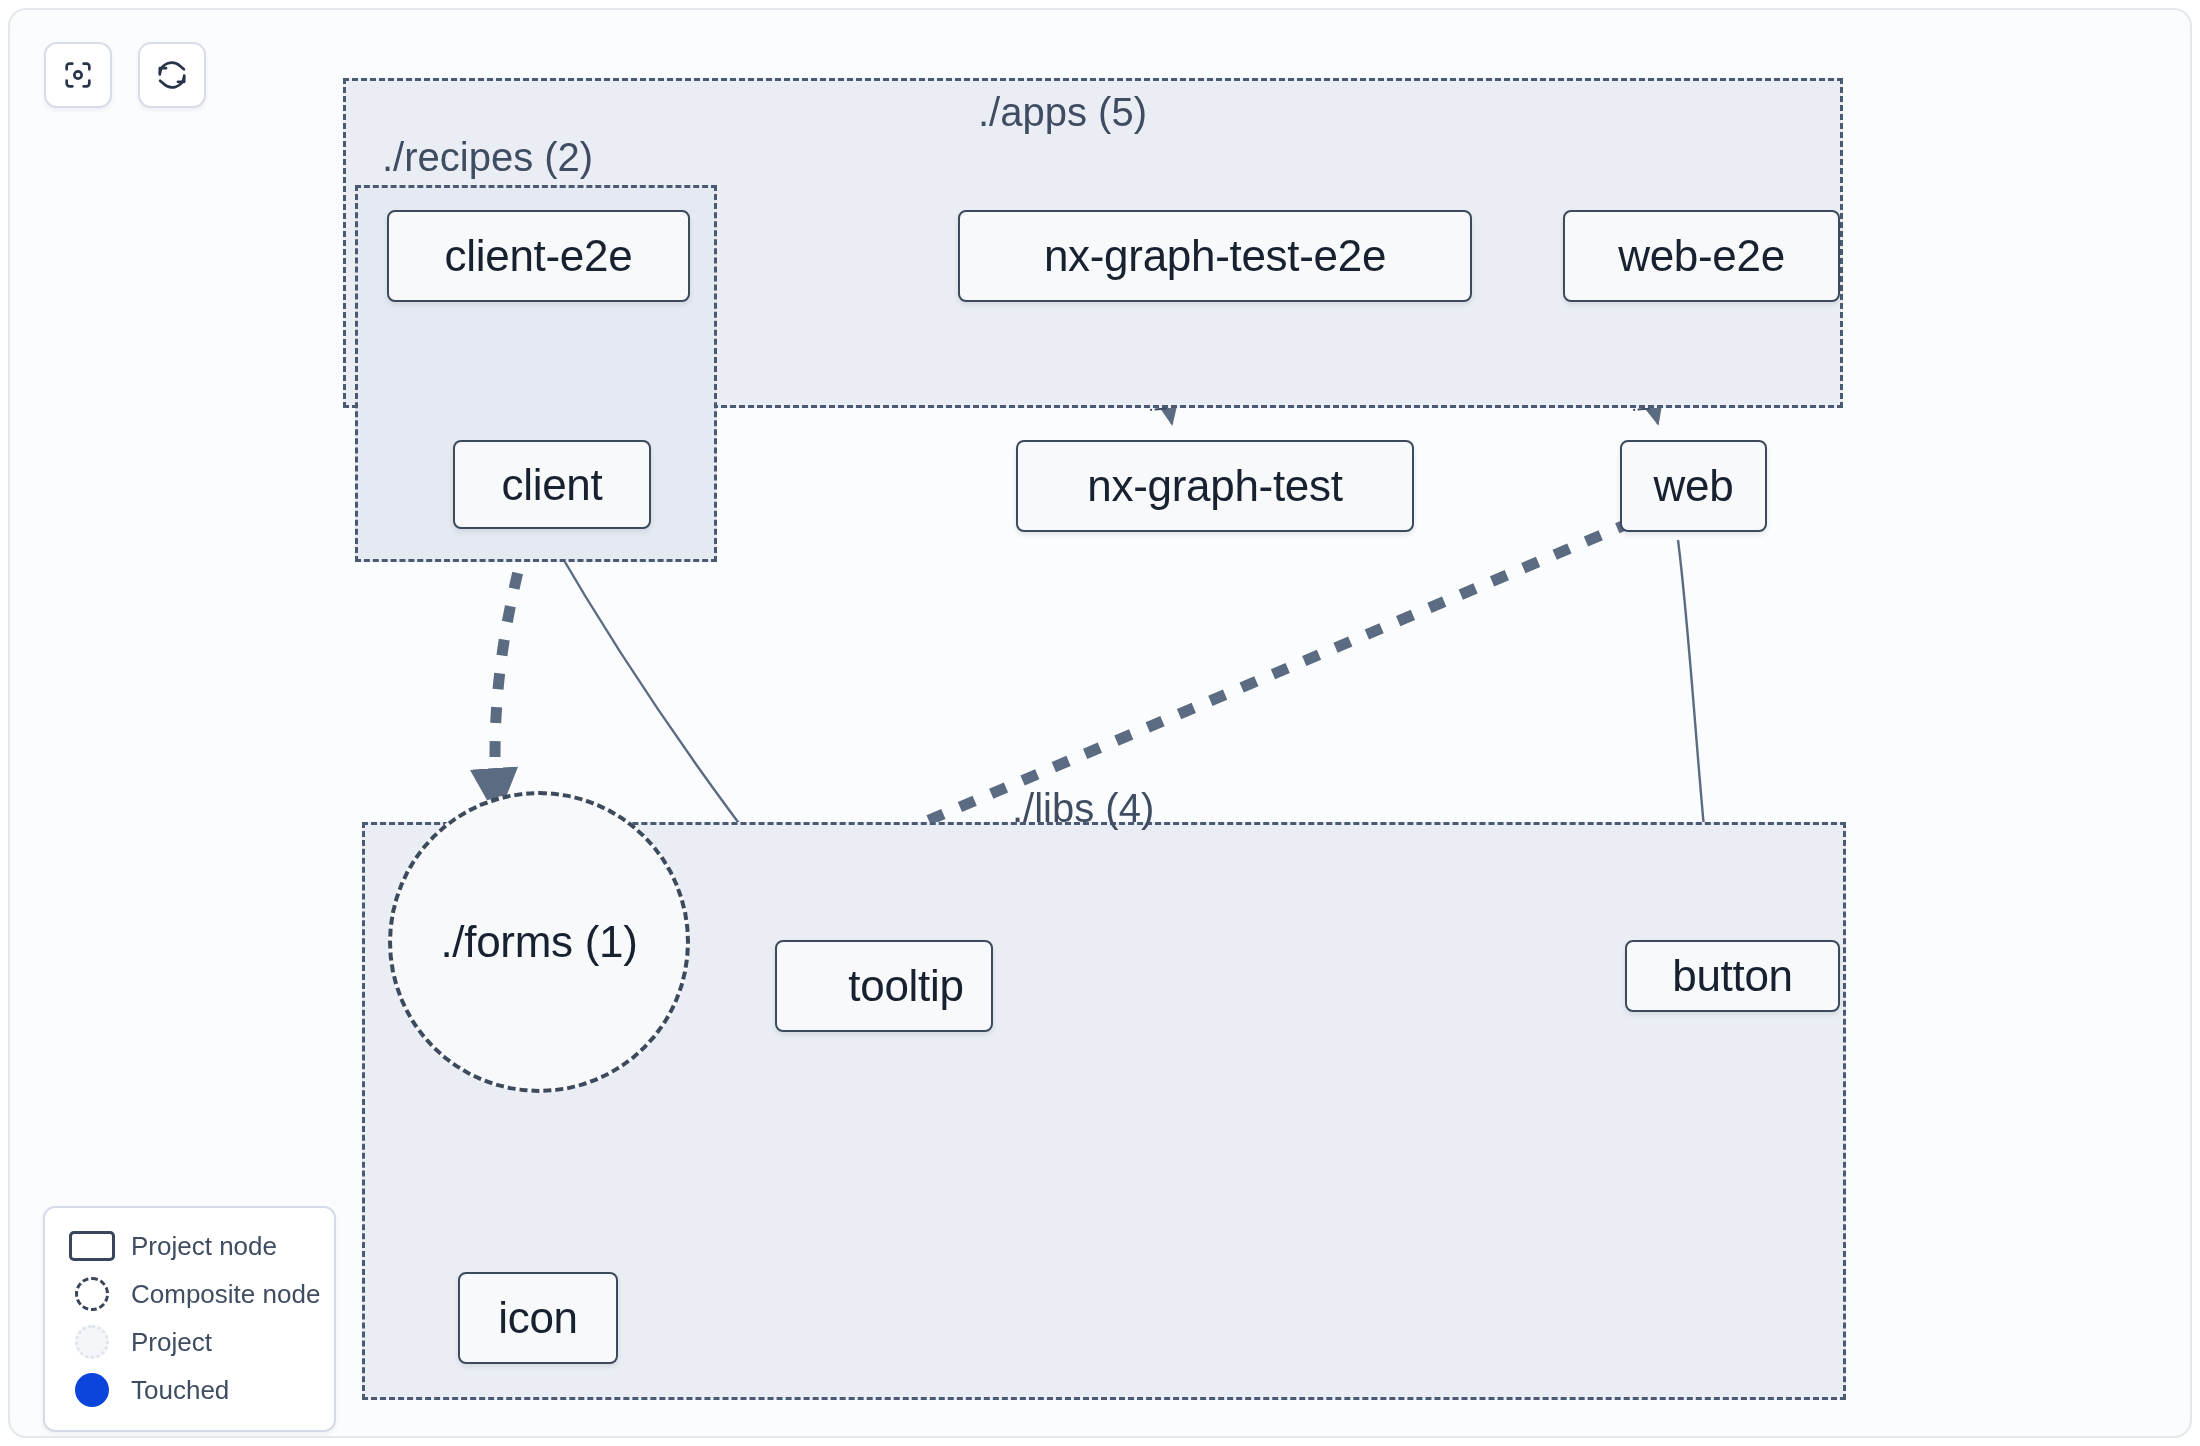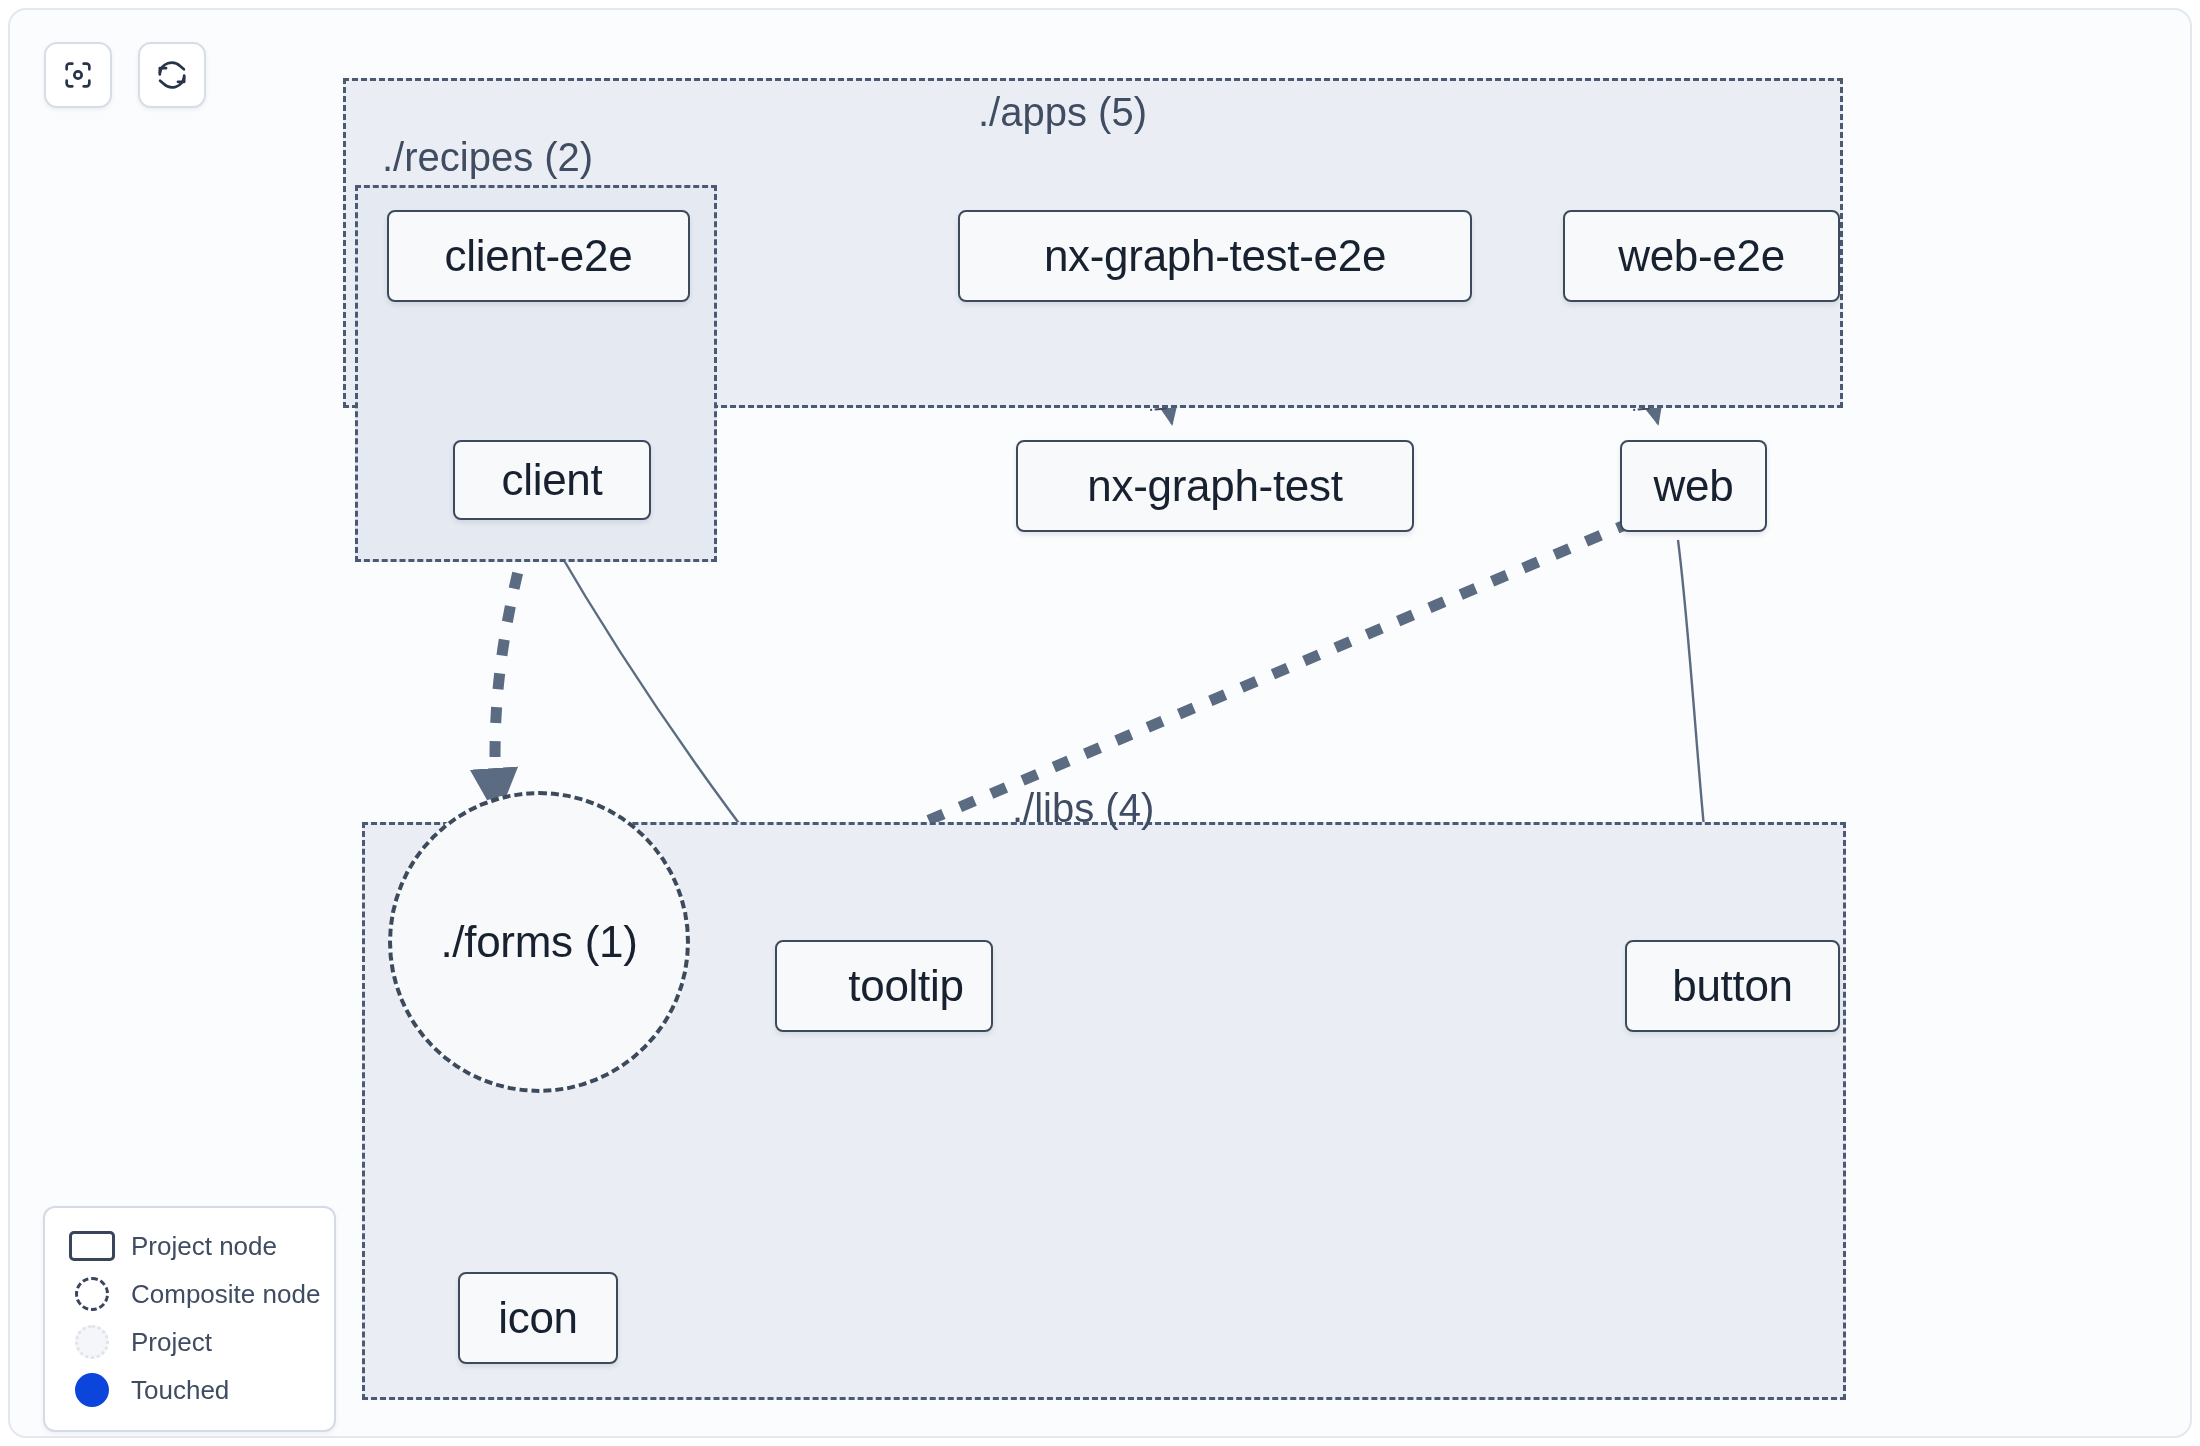--- a/index.html
+++ b/index.html
@@ -256,31 +256,31 @@
           <path d="M1668,530 C1682,640 1690,810 1705,922" fill="none" stroke="#5b6b82" stroke-width="2.4" marker-end="url(#ah-thin)"></path>
         </g>
       </svg>
 
       <div class="node" style="left:377px; top:200px; width:303px; height:92px;">client-e2e</div>
 
       <div class="node" style="left:948px; top:200px; width:514px; height:92px;">nx-graph-test-e2e</div>
 
       <div class="node" style="left:1553px; top:200px; width:277px; height:92px;">web-e2e</div>
 
-      <div class="node" style="left:443px; top:430px; width:198px; height:80px;">client</div>
+      <div class="node" style="left:443px; top:430px; width:198px; height:89px;">client</div>
 
       <div class="node" style="left:1006px; top:430px; width:398px; height:92px;">nx-graph-test</div>
 
       <div class="node" style="left:1610px; top:430px; width:147px; height:92px;">web</div>
 
       <div class="node composite" style="left:378px; top:781px; width:302px; height:302px;text-align:center;">./forms (1)</div>
 
       <div class="node" style="left:765px; top:930px; width:218px; height:92px;padding-left:44px;">tooltip</div>
 
-      <div class="node" style="left:1615px; top:930px; width:215px; height:92px;">button</div>
+      <div class="node" style="left:1615px; top:930px; width:215px; height:72px;">button</div>
 
       <div class="node" style="left:448px; top:1262px; width:160px; height:92px;">icon</div>
     </div>
 
     <div class="legend">
       <div class="legend-row">
         <span class="legend-swatch">
           <span class="sw-project"></span>
         </span>
         <span class="legend-label">Project node</span>

